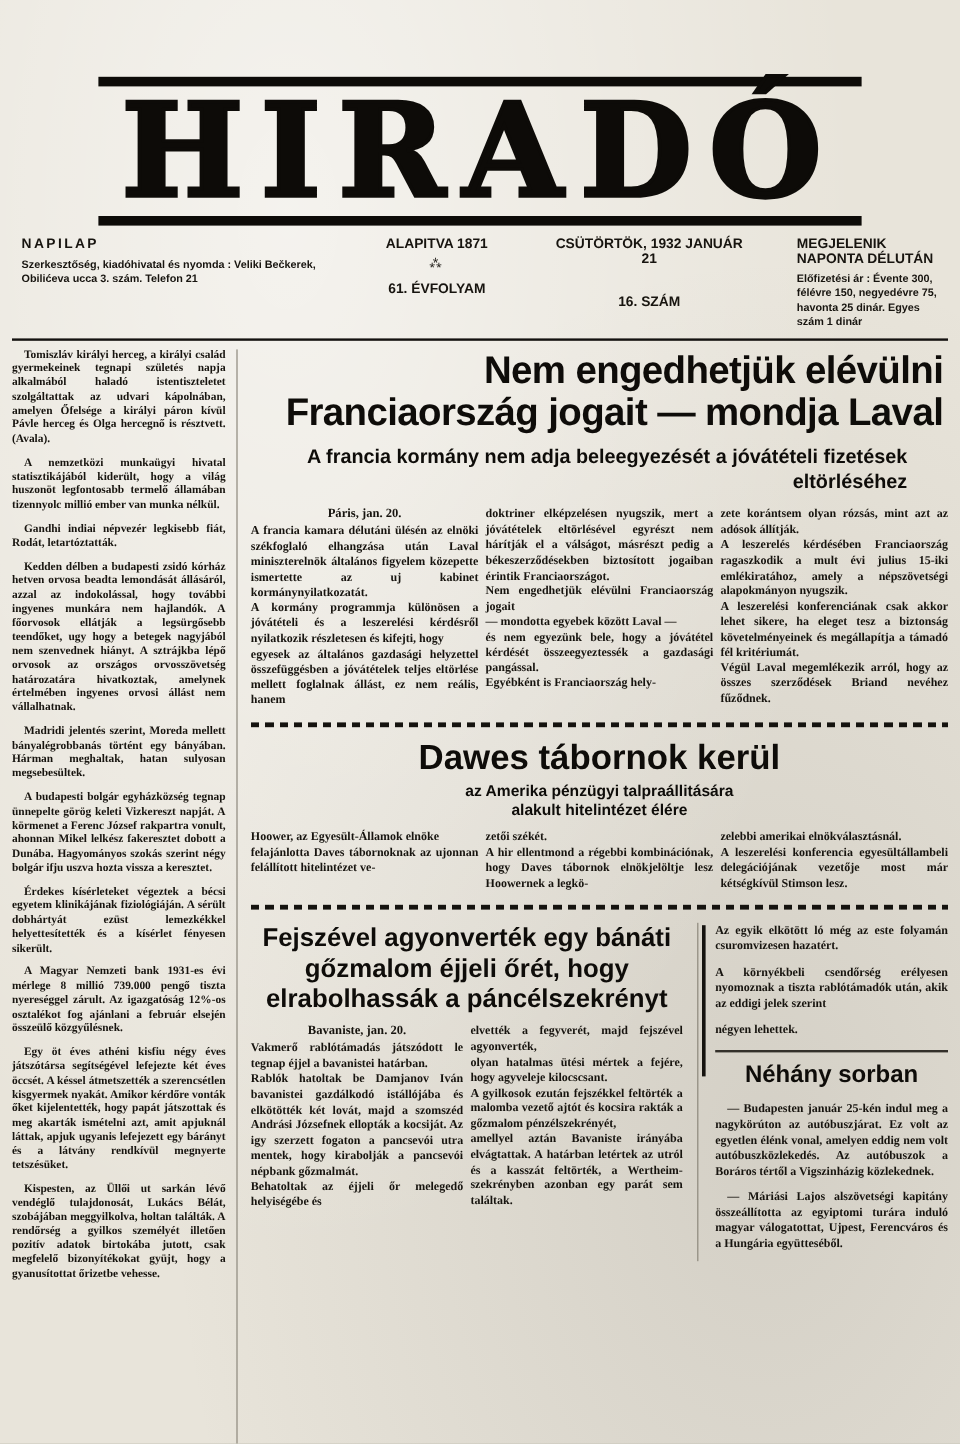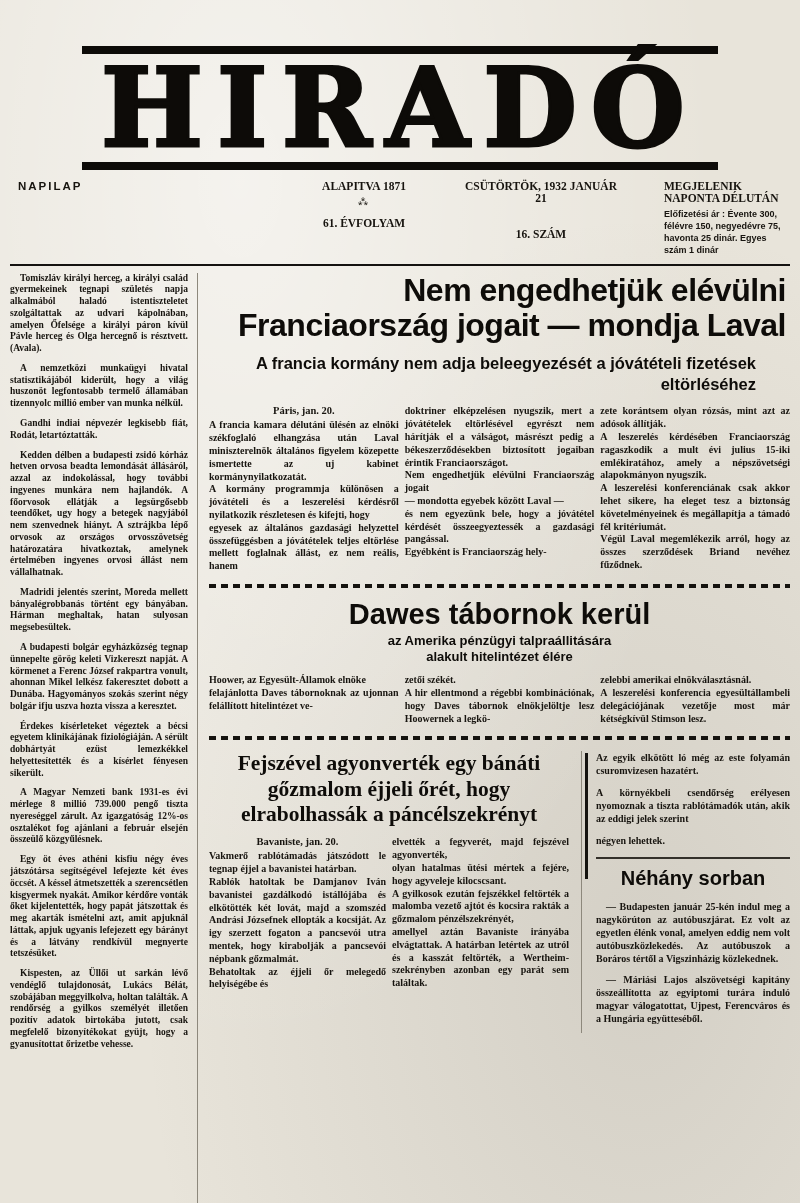--- a/index.html
+++ b/index.html
@@ -13,42 +13,42 @@
       radial-gradient(ellipse at 30% 15%, rgba(255,255,255,.55), transparent 60%),
       radial-gradient(ellipse at 80% 80%, rgba(120,115,105,.18), transparent 55%),
       #e8e4da;
     color:#17140f;
     font-family:"Liberation Serif", serif;
     overflow:hidden;
     padding:6px 10px;
   }
 
   
-  .masthead { margin:40px 72px 4px; text-align:center; }
+  .masthead { margin:58px 72px 4px; text-align:center; }
   .masthead-rule { height:8px; background:#0d0b08; }
   .masthead-title {
     font-family:"DejaVu Serif", serif;
     font-weight:bold;
     font-size:108px;
     line-height:1.0;
     margin:0;
     letter-spacing:14px;
     color:#0d0b08;
     -webkit-text-stroke:3px #0d0b08;
   }
 
   
   .infobar { display:flex; margin:10px 2px 0; font-family:"Liberation Sans", sans-serif; color:#17140f;gap:32px; }
   .info-col { padding:0 6px; }
   .ic-1 { width:260px; text-align:left; }
   .ic-2 { width:120px; text-align:center; }
   .ic-3 { width:170px; text-align:center; }
   .ic-4 { flex:1; text-align:left; }
   .info-strong { font-size:11.5px; font-weight:bold; letter-spacing:2px; }
-  .info-strong2 { font-size:11.5px; font-weight:bold;font-family:Liberation Serif, serif; }
+  .info-strong2 { font-size:11.5px; font-weight:bold; }
   .info-small { font-size:9px; font-weight:bold; line-height:1.35; margin-top:4px; }
   .info-orn { font-size:9px; margin:2px 0; letter-spacing:2px; }
   .info-gap { margin-top:10px; }
   .head-rule { height:2px; background:#141210; margin:7px 0 0; }
 
   
   .content { display:flex; margin-top:7px; height:946px; overflow:hidden; }
 
   .left-col { width:188px; flex:none; padding-right:9px; border-right:1px solid #8d887c; }
   .brief {
@@ -88,21 +88,21 @@
   }
   .headline-md {
     font-family:"Liberation Sans", sans-serif; font-weight:bold;
     font-size:13px; line-height:1.2; text-align:center; margin:0; color:#0e0c09;
   }
   .dawes-cols { margin-top:10px; }
 
   .bottom-row { display:flex; margin-top:8px; }
   .mill-article { width:372px; flex:none; padding-right:12px; }
   .headline-mill {
-    font-family:Liberation Serif, serif; font-weight:bold;
+    font-family:Liberation Sans, sans-serif; font-weight:bold;
     font-size:21.5px; line-height:1.18; text-align:center;
     margin:0 6px 9px; color:#0e0c09;
   }
 
   .sidebar-col { flex:1; padding-left:14px; border-left:1px solid #8d887c; position:relative; }
   .sidebar-col::before {
     content:""; position:absolute; left:3px; top:2px; width:3px; height:126px; background:#15130f;
   }
   .side-p {
     font-size:10px; line-height:1.3; font-weight:bold;
@@ -126,20 +126,21 @@
 
   <header class="masthead">
     <div class="masthead-rule"></div>
     <h1 class="masthead-title">HIRADÓ</h1>
     <div class="masthead-rule"></div>
   </header>
 
   <div class="infobar">
     <div class="info-col ic-1">
       <div class="info-strong">NAPILAP</div>
+      <div class="info-small">Szerkesztőség, kiadóhivatal és nyomda : Veliki Bečkerek, Obilićeva ucca 3. szám. Telefon 21</div>
     </div>
     <div class="info-col ic-2">
       <div class="info-strong2">ALAPITVA 1871</div>
       <div class="info-orn">⁂</div>
       <div class="info-strong2 info-gap">61. ÉVFOLYAM</div>
     </div>
     <div class="info-col ic-3">
       <div class="info-strong2">CSÜTÖRTÖK, 1932 JANUÁR 21</div>
       <div class="info-strong2 info-gap" style="margin-top:24px;">16. SZÁM</div>
     </div>

